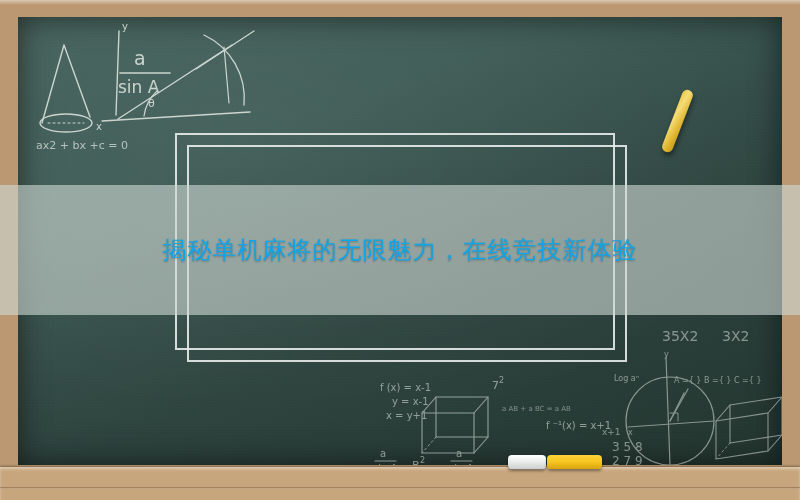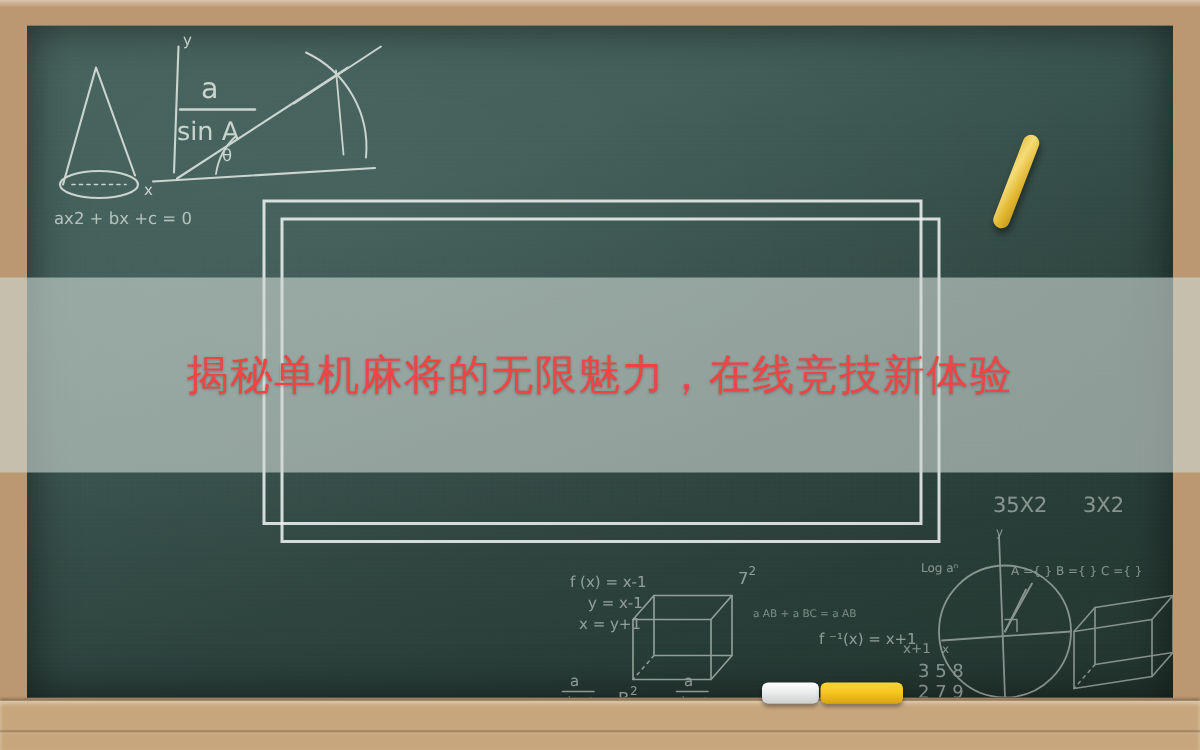--- a/index.html
+++ b/index.html
@@ -71,21 +71,21 @@
 
   
   .band{
     position:absolute;left:0;right:0;top:185px;height:130px;
     background:rgba(205,214,210,.62);
     mix-blend-mode:normal;
   }
   .title{
     position:absolute;left:0;right:0;top:185px;height:130px;
     display:flex;align-items:center;justify-content:center;
-    color:#ef4444;font-size:28px;letter-spacing:1px;font-weight:400;
+    color:#0ea5e9;font-size:24px;letter-spacing:1px;font-weight:400;
     text-shadow:0 1px 2px rgba(0,0,0,.28);
     font-family:"DejaVu Sans","Liberation Sans",sans-serif;
   }
 
   
   .chalk-yellow-board{
     position:absolute;left:672px;top:88px;width:11px;height:66px;
     border-radius:6px;transform:rotate(21deg);
     background:linear-gradient(100deg,#e8c64a 0%,#f5dc76 30%,#e0b52f 70%,#c79a1d 100%);
     box-shadow:2px 3px 5px rgba(0,0,0,.45);

